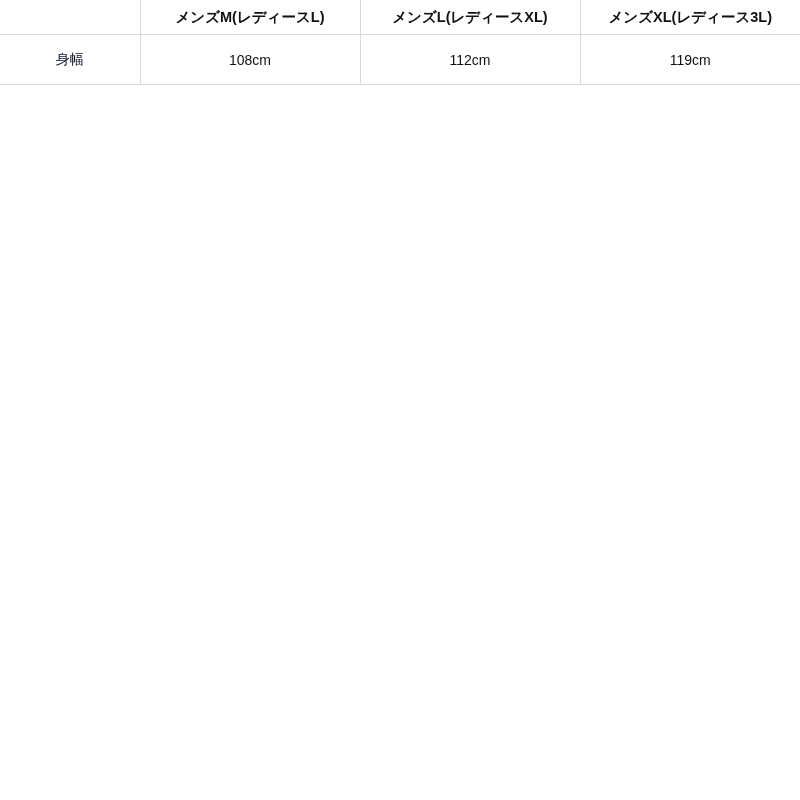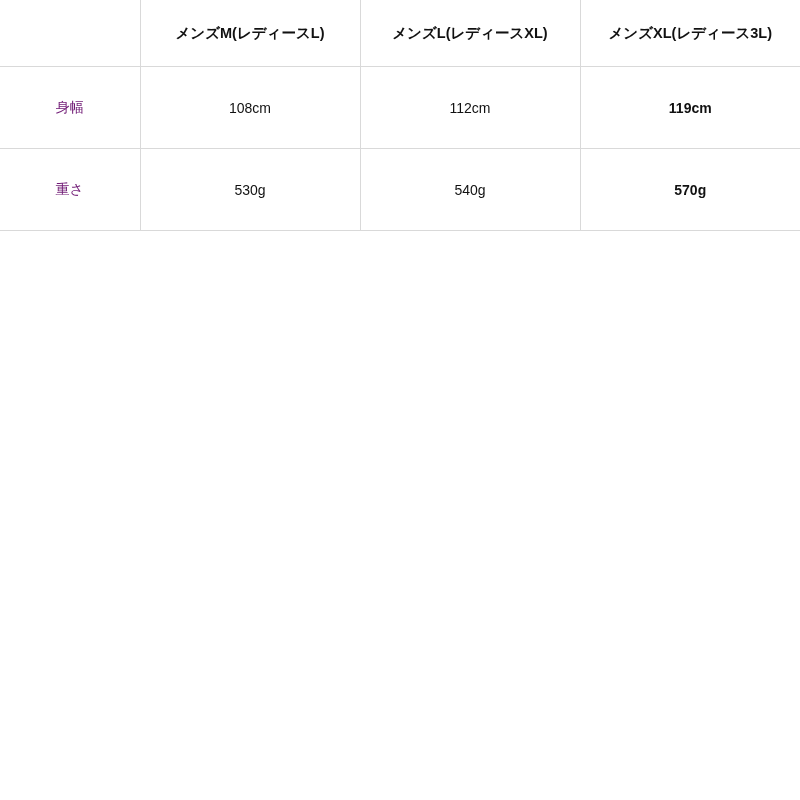--- a/index.html
+++ b/index.html
@@ -31,21 +31,21 @@
   table.size-table col.c3 { width: 220px; }
 
   table.size-table th,
   table.size-table td {
     border: 1px solid #d9d9d9;
     text-align: center;
     vertical-align: middle;
     font-size: 14px;
     font-weight: normal;
     color: #111111;
-    padding: 16px;
+    padding: 0;
     height: 49px;
   }
   table.size-table thead th {
     height: 34px;
     font-weight: bold;
     font-size: 14.5px;
     background: #ffffff;
   }
   table.size-table thead th.corner {
     border-top: 0;
@@ -56,25 +56,24 @@
     border-top: 0;
   }
   table.size-table thead th.last {
     border-right: 0;
     margin-top: 8px;
   }
   table.size-table tbody th.rowhdr {
     font-size: 14px;
     font-weight: normal;
     border-left: 0;
-    color: #701a75;
+    color: #0f172a;
   }
   table.size-table tbody td.last {
     border-right: 0;
-    font-weight: bold;
   }
   table.size-table tbody tr:last-child th,
   table.size-table tbody tr:last-child td {
     border-bottom: 1px solid #d9d9d9;
   }
   .filler {
     width: 800px;
     background: #ffffff;
   }
 </style>
@@ -98,23 +97,17 @@
         <th class="hdr last">メンズXL(レディース3L)</th>
       </tr>
     </thead>
     <tbody>
       <tr>
         <th class="rowhdr">身幅</th>
         <td>108cm</td>
         <td>112cm</td>
         <td class="last">119cm</td>
       </tr>
-      <tr>
-        <th class="rowhdr">重さ</th>
-        <td>530g</td>
-        <td>540g</td>
-        <td class="last">570g</td>
-      </tr>
     </tbody>
   </table>
 
   <div class="filler"></div>
 </div>
 
 </body></html>

